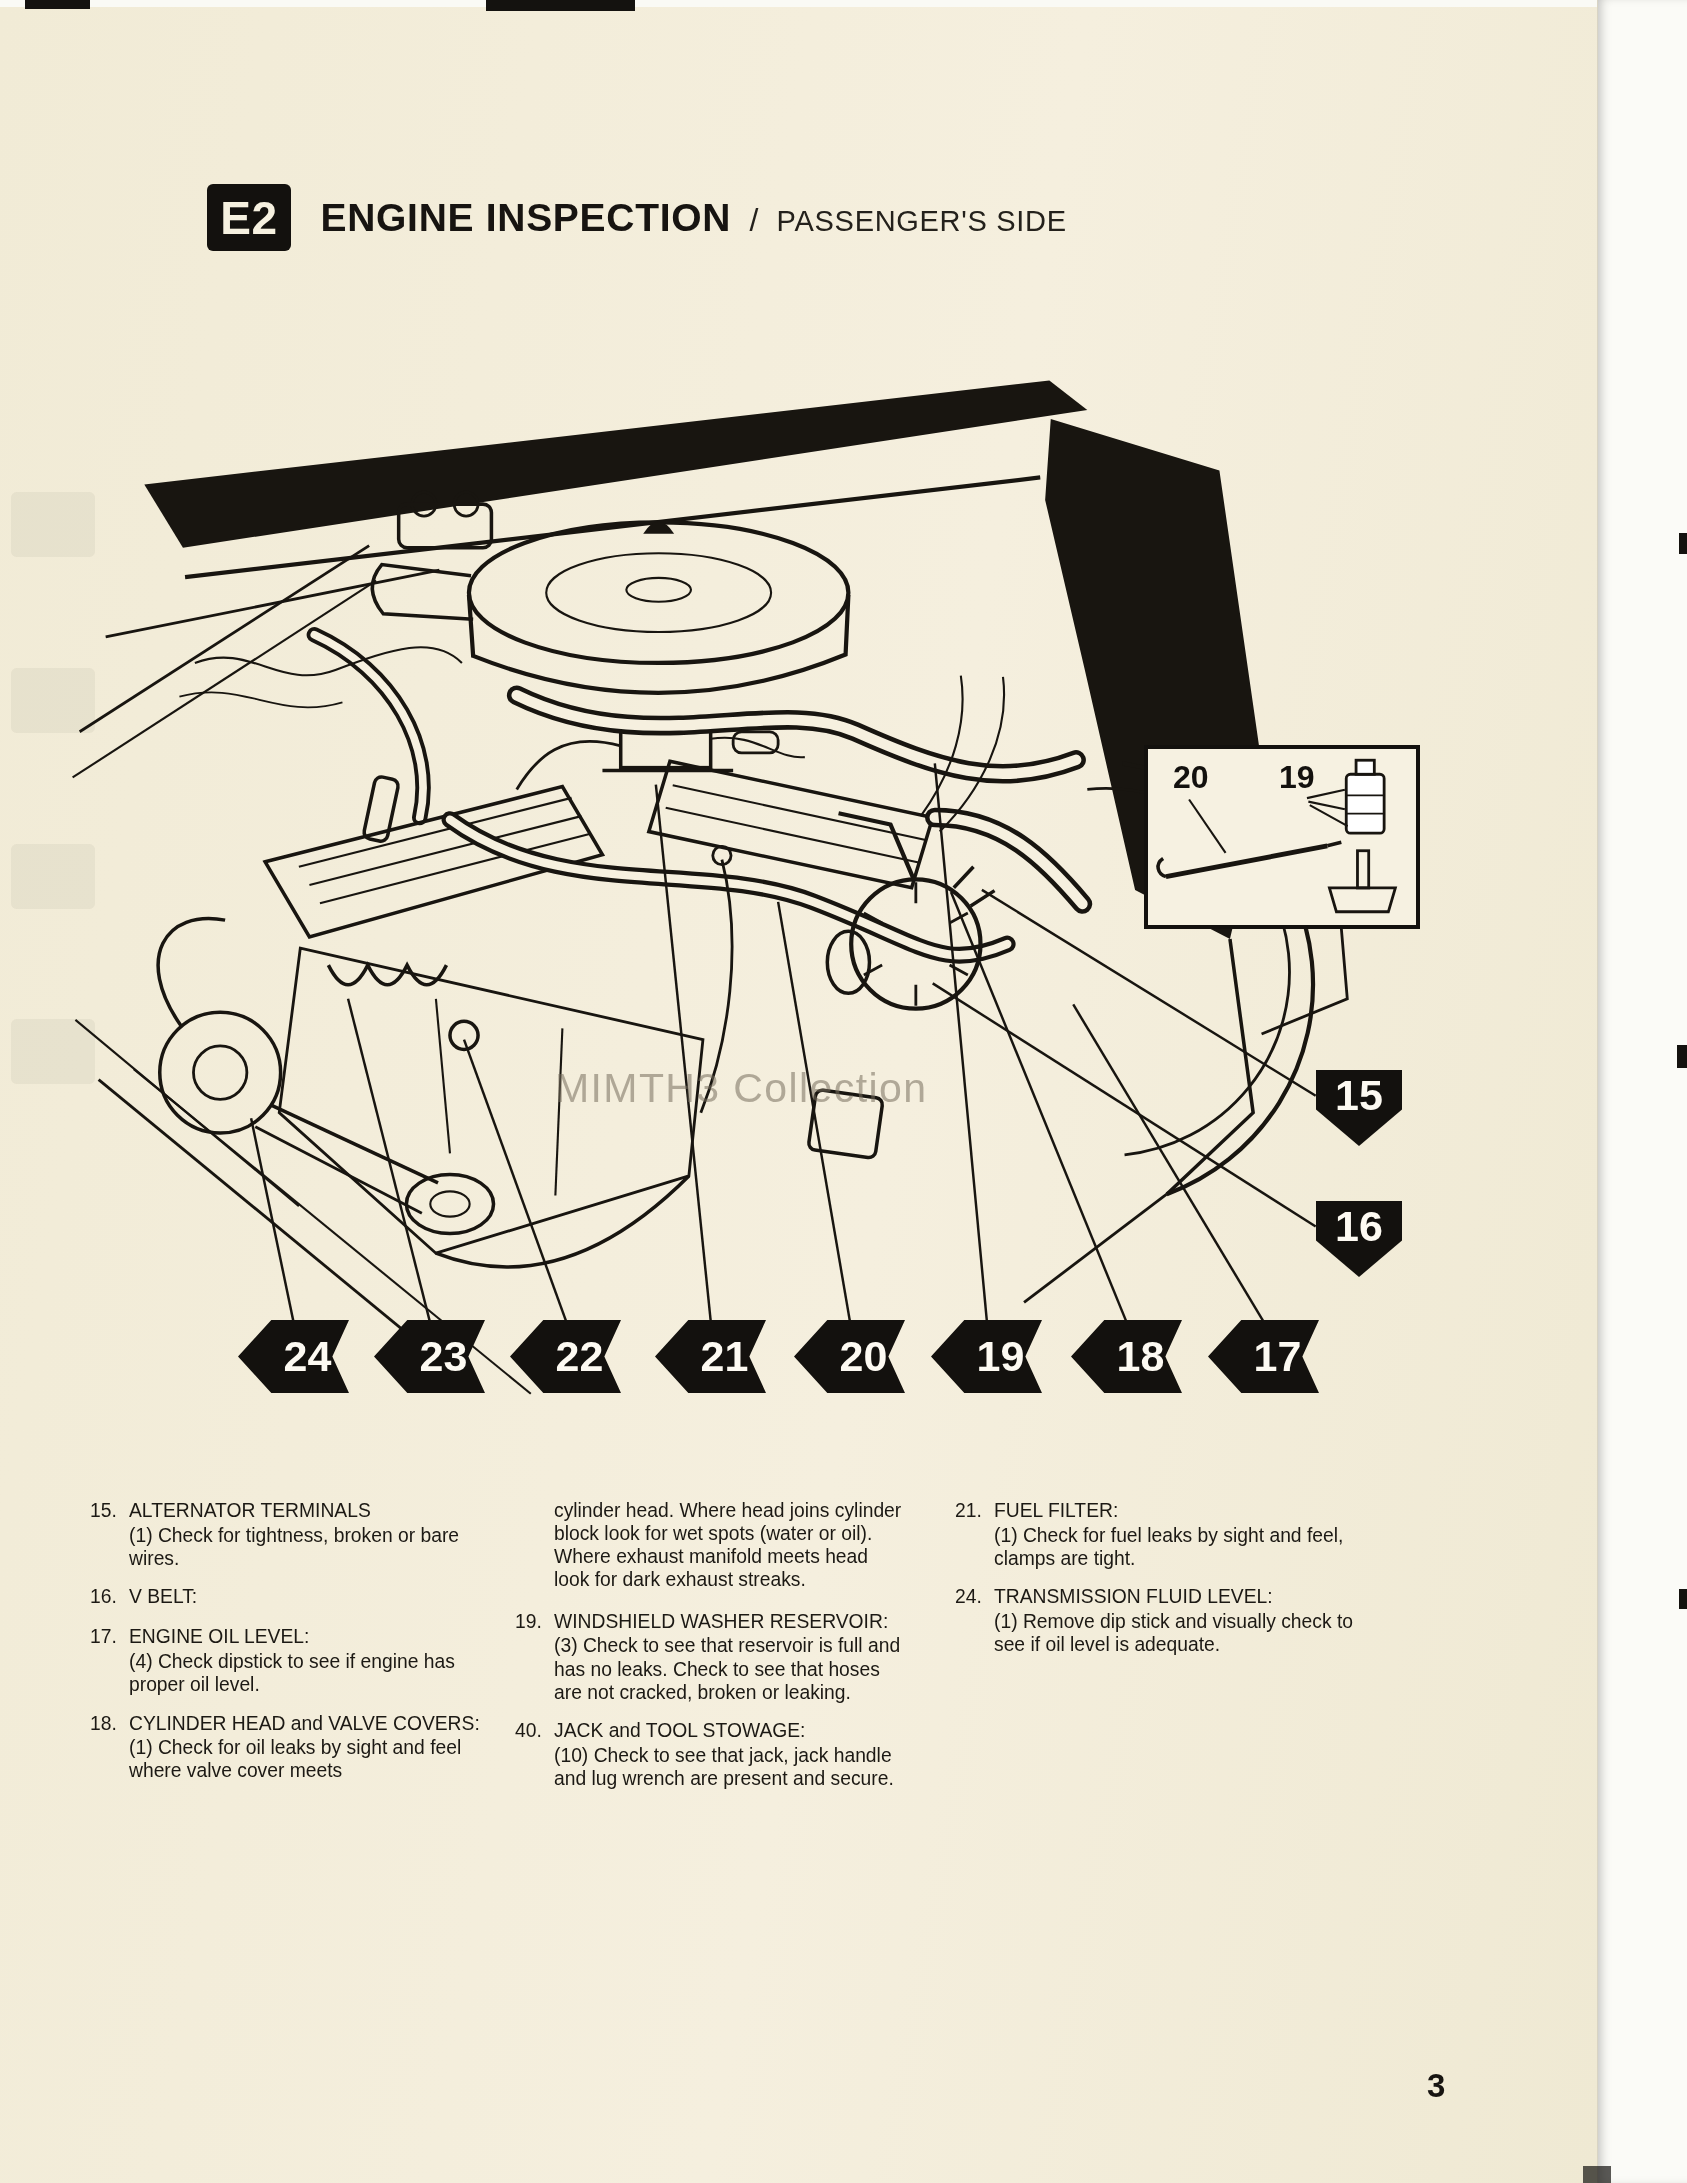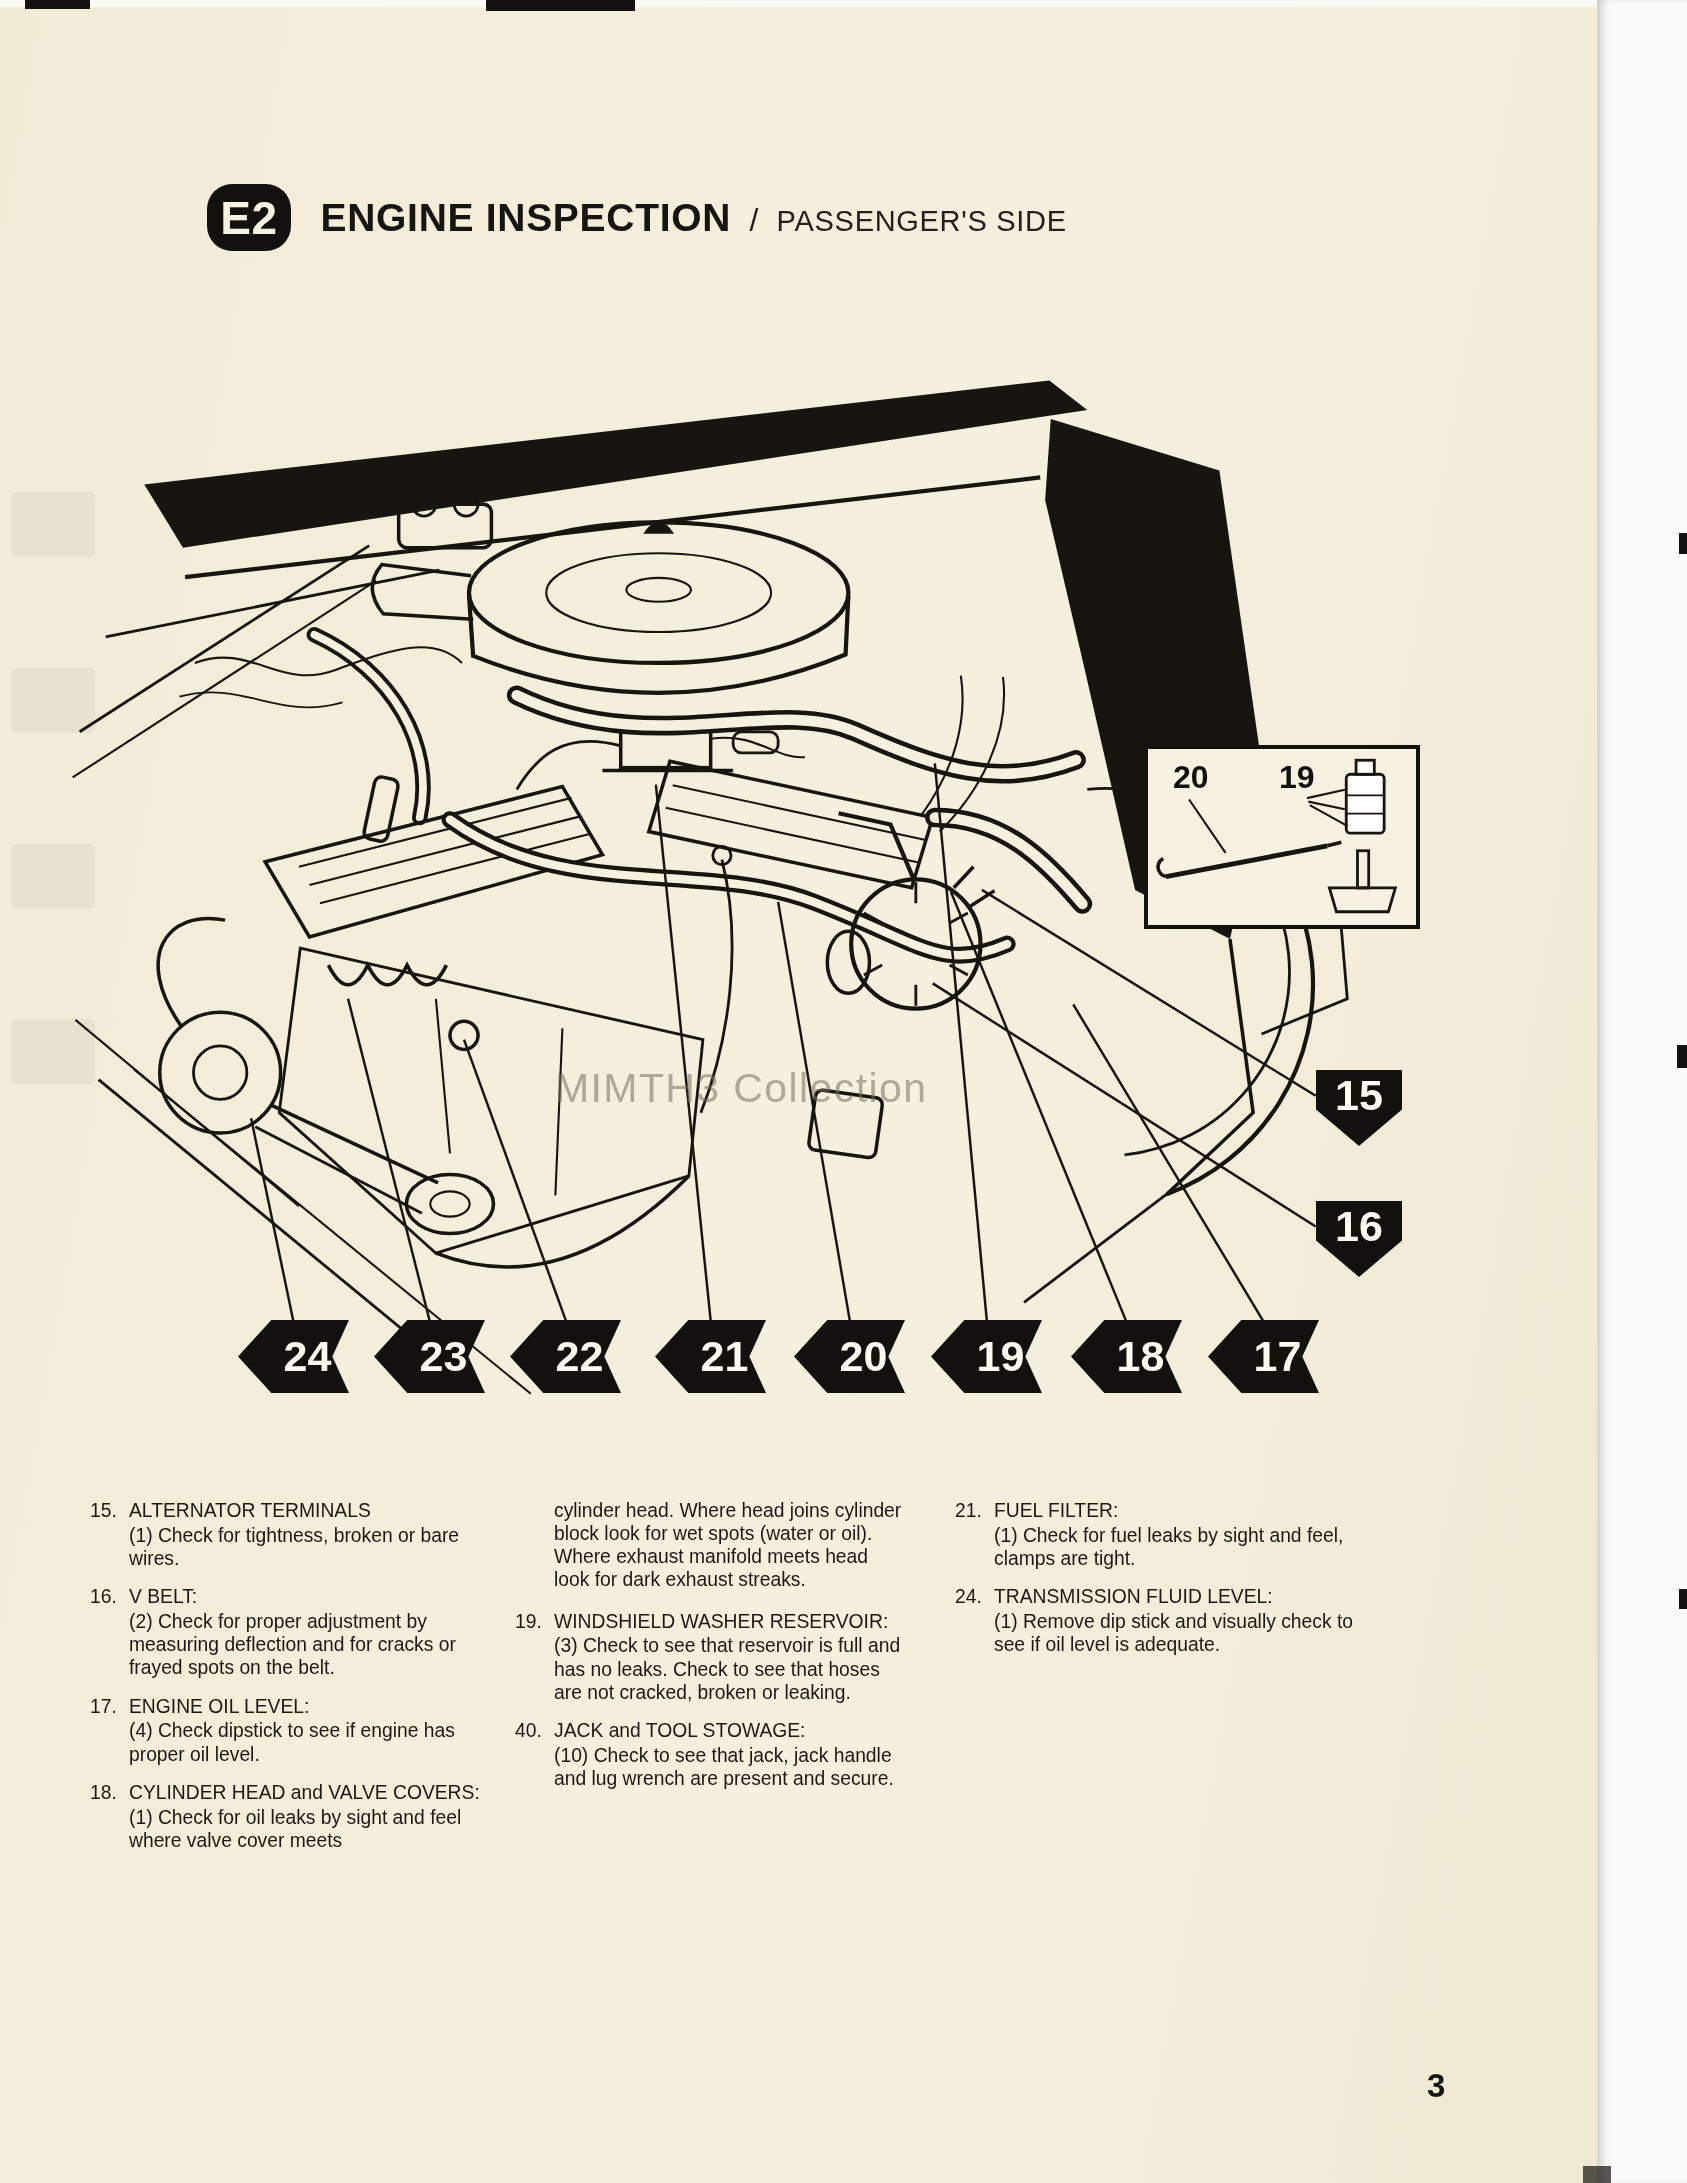--- a/index.html
+++ b/index.html
@@ -16,21 +16,21 @@
     background:#fbfbf7;border-left:1.4px solid #d9d4c3;
     box-shadow:inset 7px 0 11.2px -5.6px rgba(0,0,0,.28);
   }
   .top-edge{position:absolute;left:0;top:0;width:1597px;height:7px;background:#fafaf5;}
   .smudge{position:absolute;background:#14120f;}
   .ghost{position:absolute;background:rgba(40,35,20,.05);border-radius:5.6px;}
 
   
   .header{position:absolute;left:207px;top:184px;display:flex;align-items:center;}
   .badge{
-    width:84px;height:67px;background:#13110e;border-radius:25px;color:#f6f1e0;
+    width:84px;height:67px;background:#13110e;border-radius:6px;color:#f6f1e0;
     display:flex;align-items:center;justify-content:center;
     font-size:46px;font-weight:700;letter-spacing:0.7px;
   }
   .titlewrap{display:flex;align-items:baseline;margin-left:29.5px;}
   .title{font-size:39px;font-weight:700;letter-spacing:0.7px;color:#171411;}
   .divider{font-size:32px;font-weight:400;margin:0 18.3px;color:#24211c;}
   .subtitle{font-size:29px;font-weight:400;letter-spacing:0.7px;color:#24211c;}
 
   
   .illo{position:absolute;left:67px;top:366px;width:1307px;height:1097px;}
@@ -266,21 +266,20 @@
       <span class="inum">15.</span>
       <div class="itext">
           <div class="ititle">ALTERNATOR TERMINALS</div>
       <div class="ibody">(1)  Check for tightness, broken or bare wires.</div>
         </div>
     </div>
     <div class="item">
       <span class="inum">16.</span>
       <div class="itext">
           <div class="ititle">V BELT:</div>
-      <div class="ibody">(2) Check for proper adjustment by measuring deflection and for cracks or frayed spots on the belt.</div>
         </div>
     </div>
     <div class="item">
       <span class="inum">17.</span>
       <div class="itext">
           <div class="ititle">ENGINE OIL LEVEL:</div>
       <div class="ibody">(4) Check dipstick to see if engine has proper oil level.</div>
         </div>
     </div>
     <div class="item">

